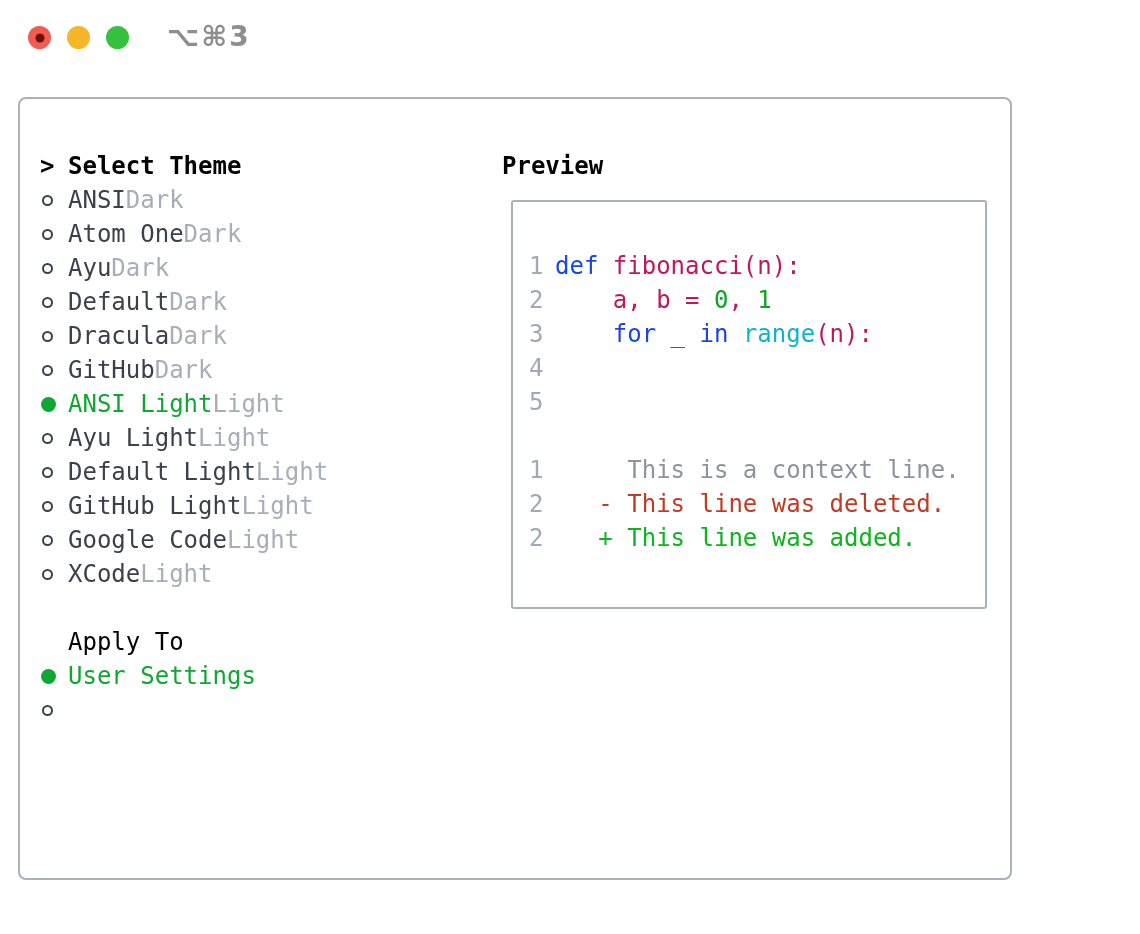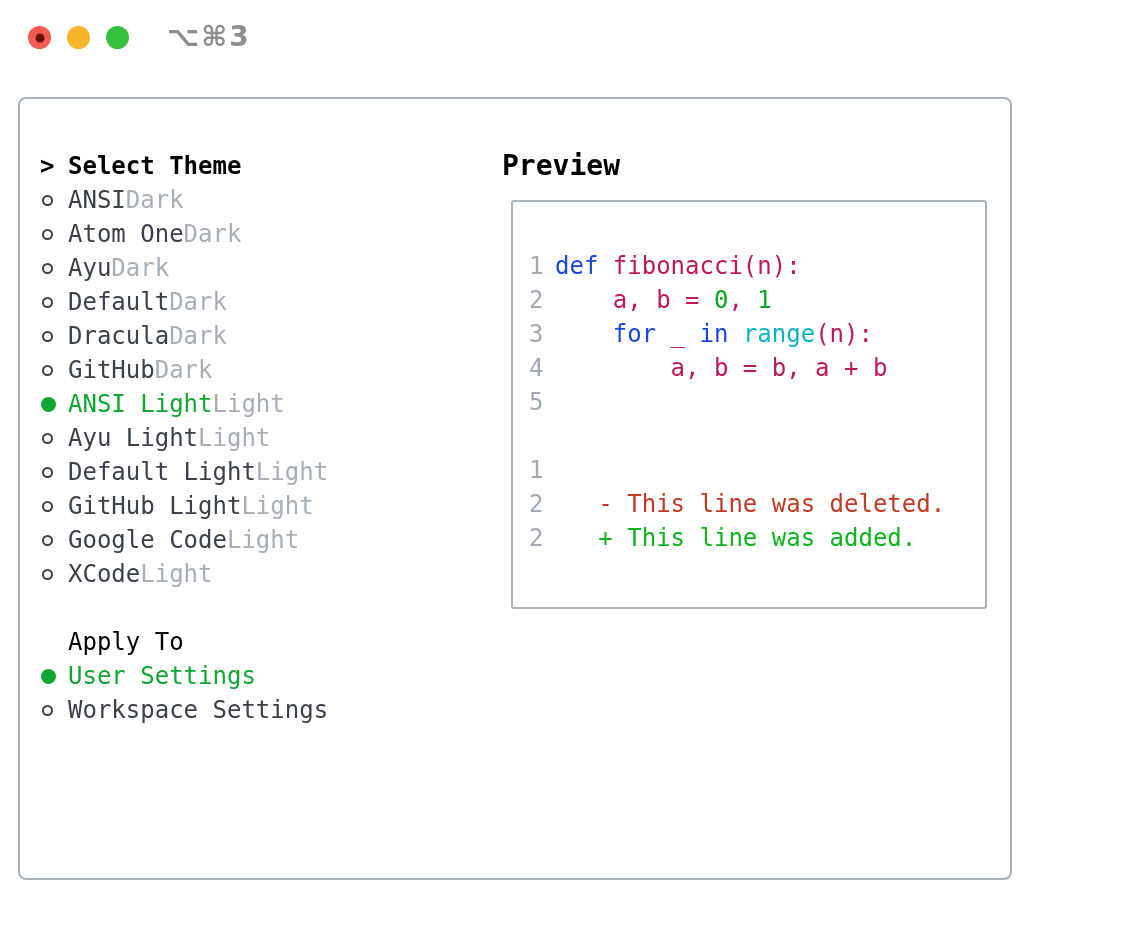--- a/index.html
+++ b/index.html
@@ -36,21 +36,21 @@
   .radio.sel { width:15px; height:15px; border:none; background:var(--sel-green,#10a632); margin-left:1px; }
   .t-name { color:var(--ink,#3a414b); }
   .t-name.sel { color:var(--sel-green,#10a632); }
   .t-variant { color:var(--muted,#a6aeb8); }
   .apply-label { color:#000; }
   .spacer { height:34px; }
   .hint { color:var(--muted,#a6aeb8); width:420px; line-height:34px; white-space:normal; }
 
   
   .right-col { position:absolute; left:482px; top:50px; }
-  .preview-title { font-size:28px; font-weight:bold; height:34px; line-height:34px; color:#000; }
+  .preview-title { font-size:24px; font-weight:bold; height:34px; line-height:34px; color:#000; }
   .preview-box { margin-top:17px; margin-left:9px; width:476px; height:409px;
                  border:2px solid var(--border,#a9b1bb); border-radius:3px;
                  padding:47px 0 0 16px; background:#fff; }
   .code-line { display:flex; height:34px; align-items:center; font-size:24px; }
   .ln { flex:0 0 26px; color:var(--linenum,#a0a9b4); }
   .code { white-space:pre; }
   .tok-pl  { color:#be185d; }
   .tok-kw  { color:var(--kw-blue,#1a46e0); }
   .tok-num { color:var(--num-green,#0ca421); }
   .tok-fn  { color:var(--fn-cyan,#0fb3c6);text-align:center; }
@@ -93,21 +93,21 @@
           <div class="row"><span class="marker"><span class="radio"></span></span><span class="t-name">GitHub Light</span> <span class="t-variant">Light</span></div>
           <div class="row"><span class="marker"><span class="radio"></span></span><span class="t-name">Google Code</span> <span class="t-variant">Light</span></div>
           <div class="row"><span class="marker"><span class="radio"></span></span><span class="t-name">XCode</span> <span class="t-variant">Light</span></div>
         </div>
       <div class="spacer"></div>
       <div class="row">
         <span class="marker"></span><span class="apply-label">Apply To</span>
       </div>
       <div id="apply-list">
           <div class="row"><span class="marker"><span class="radio sel"></span></span><span class="t-name sel">User Settings</span></div>
-          <div class="row"><span class="marker"><span class="radio"></span></span><span class="t-name">Workspace Settings</span></div>
+          <div class="row"><span class="marker"><span class="radio"></span></span></div>
         </div>
       <div class="spacer"></div>
     </div>
 
     <div class="right-col">
       <div class="preview-title">Preview</div>
       <div class="preview-box" id="preview-box">
           <div class="code-line">
             <span class="ln">1</span>
             <span class="code"><span class="tok-kw">def</span><span class="tok-pl"> fibonacci(n):</span></span>
@@ -115,31 +115,31 @@
           <div class="code-line">
             <span class="ln">2</span>
             <span class="code"><span class="tok-pl">    a, b = </span><span class="tok-num">0</span><span class="tok-pl">, </span><span class="tok-num">1</span></span>
           </div>
           <div class="code-line">
             <span class="ln">3</span>
             <span class="code"><span class="tok-pl">    </span><span class="tok-kw">for</span><span class="tok-pl"> _ </span><span class="tok-kw">in</span><span class="tok-pl"> </span><span class="tok-fn">range</span><span class="tok-pl">(n):</span></span>
           </div>
           <div class="code-line">
             <span class="ln">4</span>
-            <span class="code"><span class="tok-pl">        a, b = b, a + b</span></span>
           </div>
           <div class="code-line">
             <span class="ln">5</span>
           </div>
           <div class="code-line">
             <span class="ln"></span>
             <span class="code"></span>
           </div>
           <div class="code-line">
             <span class="ln">1</span>
+            <span class="code"><span class="tok-ctx">     This is a context line.</span></span>
           </div>
           <div class="code-line">
             <span class="ln">2</span>
             <span class="code"><span class="tok-del">   - This line was deleted.</span></span>
           </div>
           <div class="code-line">
             <span class="ln">2</span>
             <span class="code"><span class="tok-add">   + This line was added.</span></span>
           </div>
         </div>

